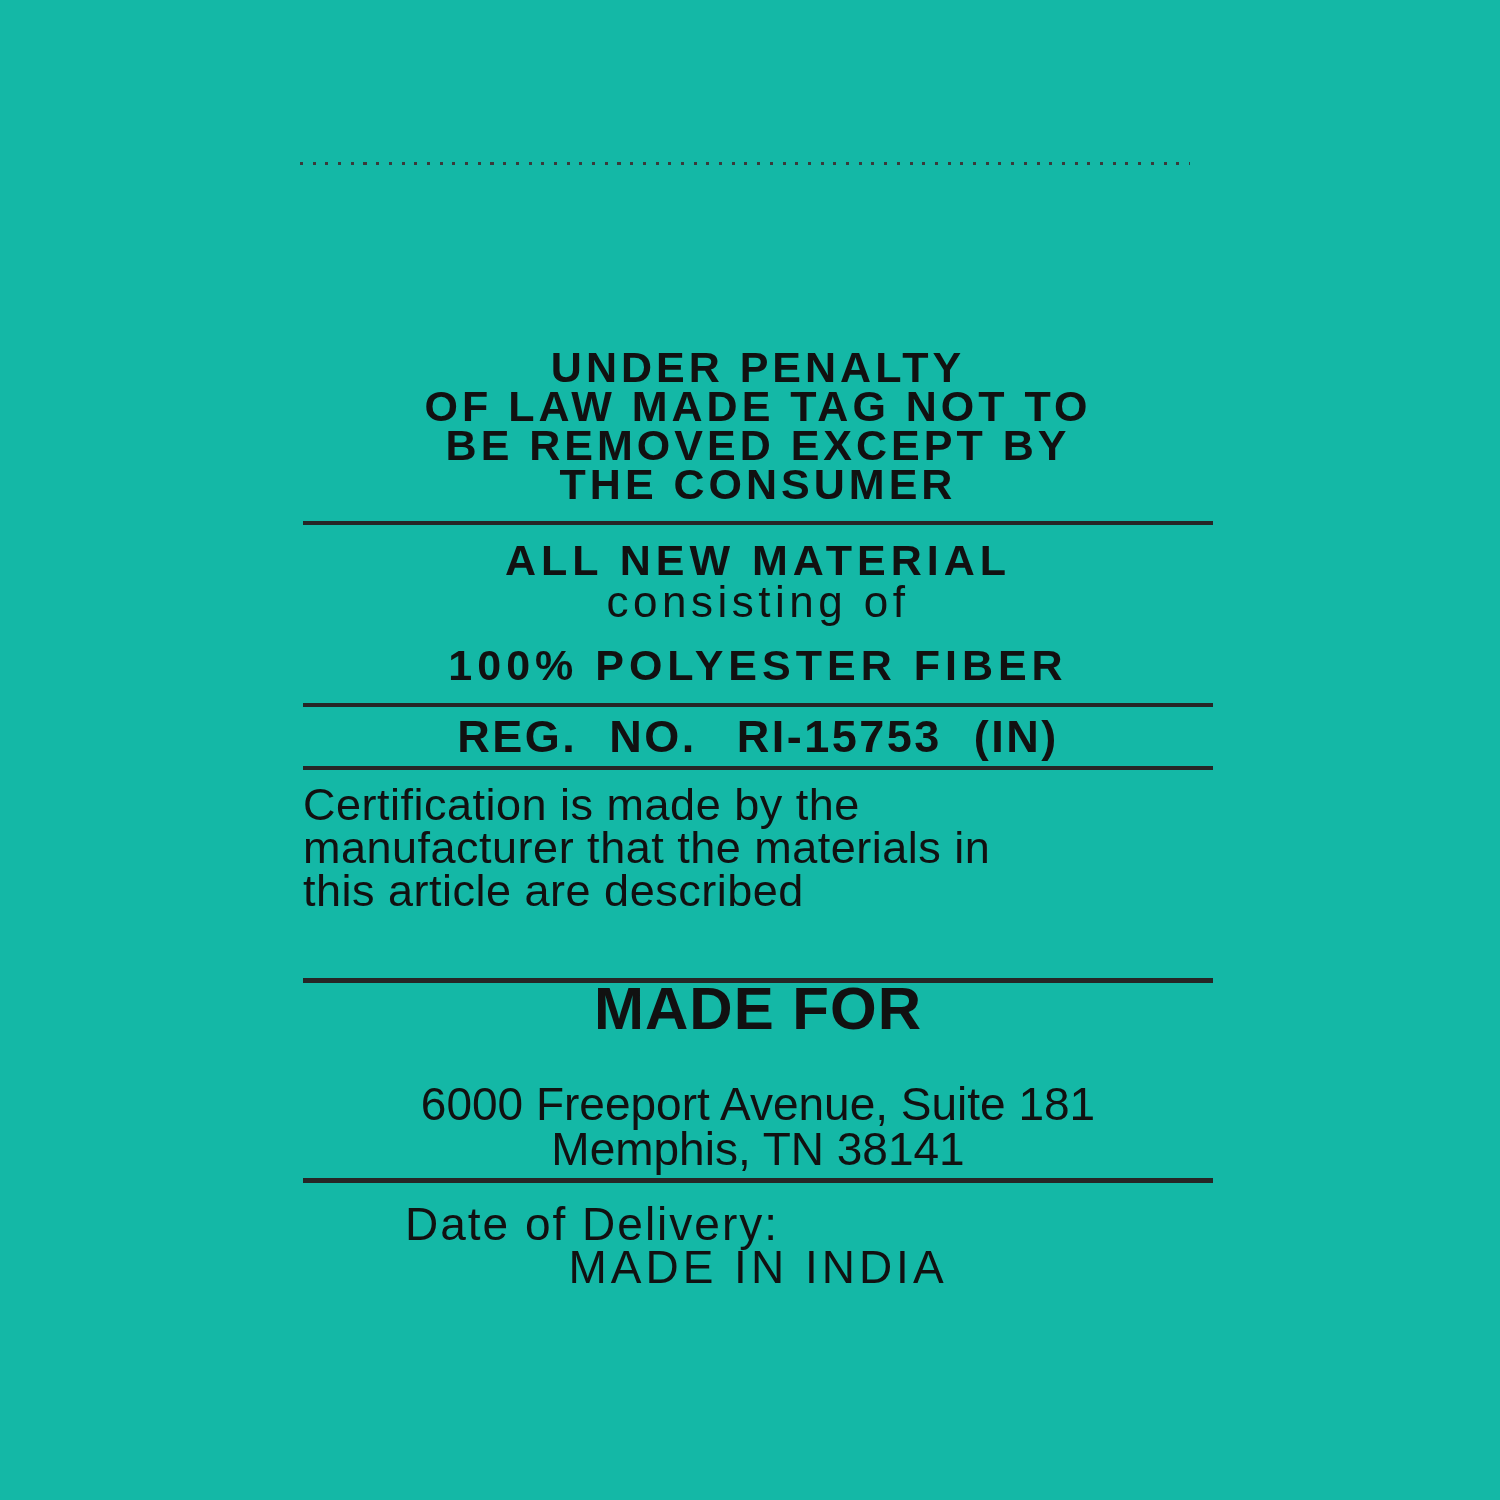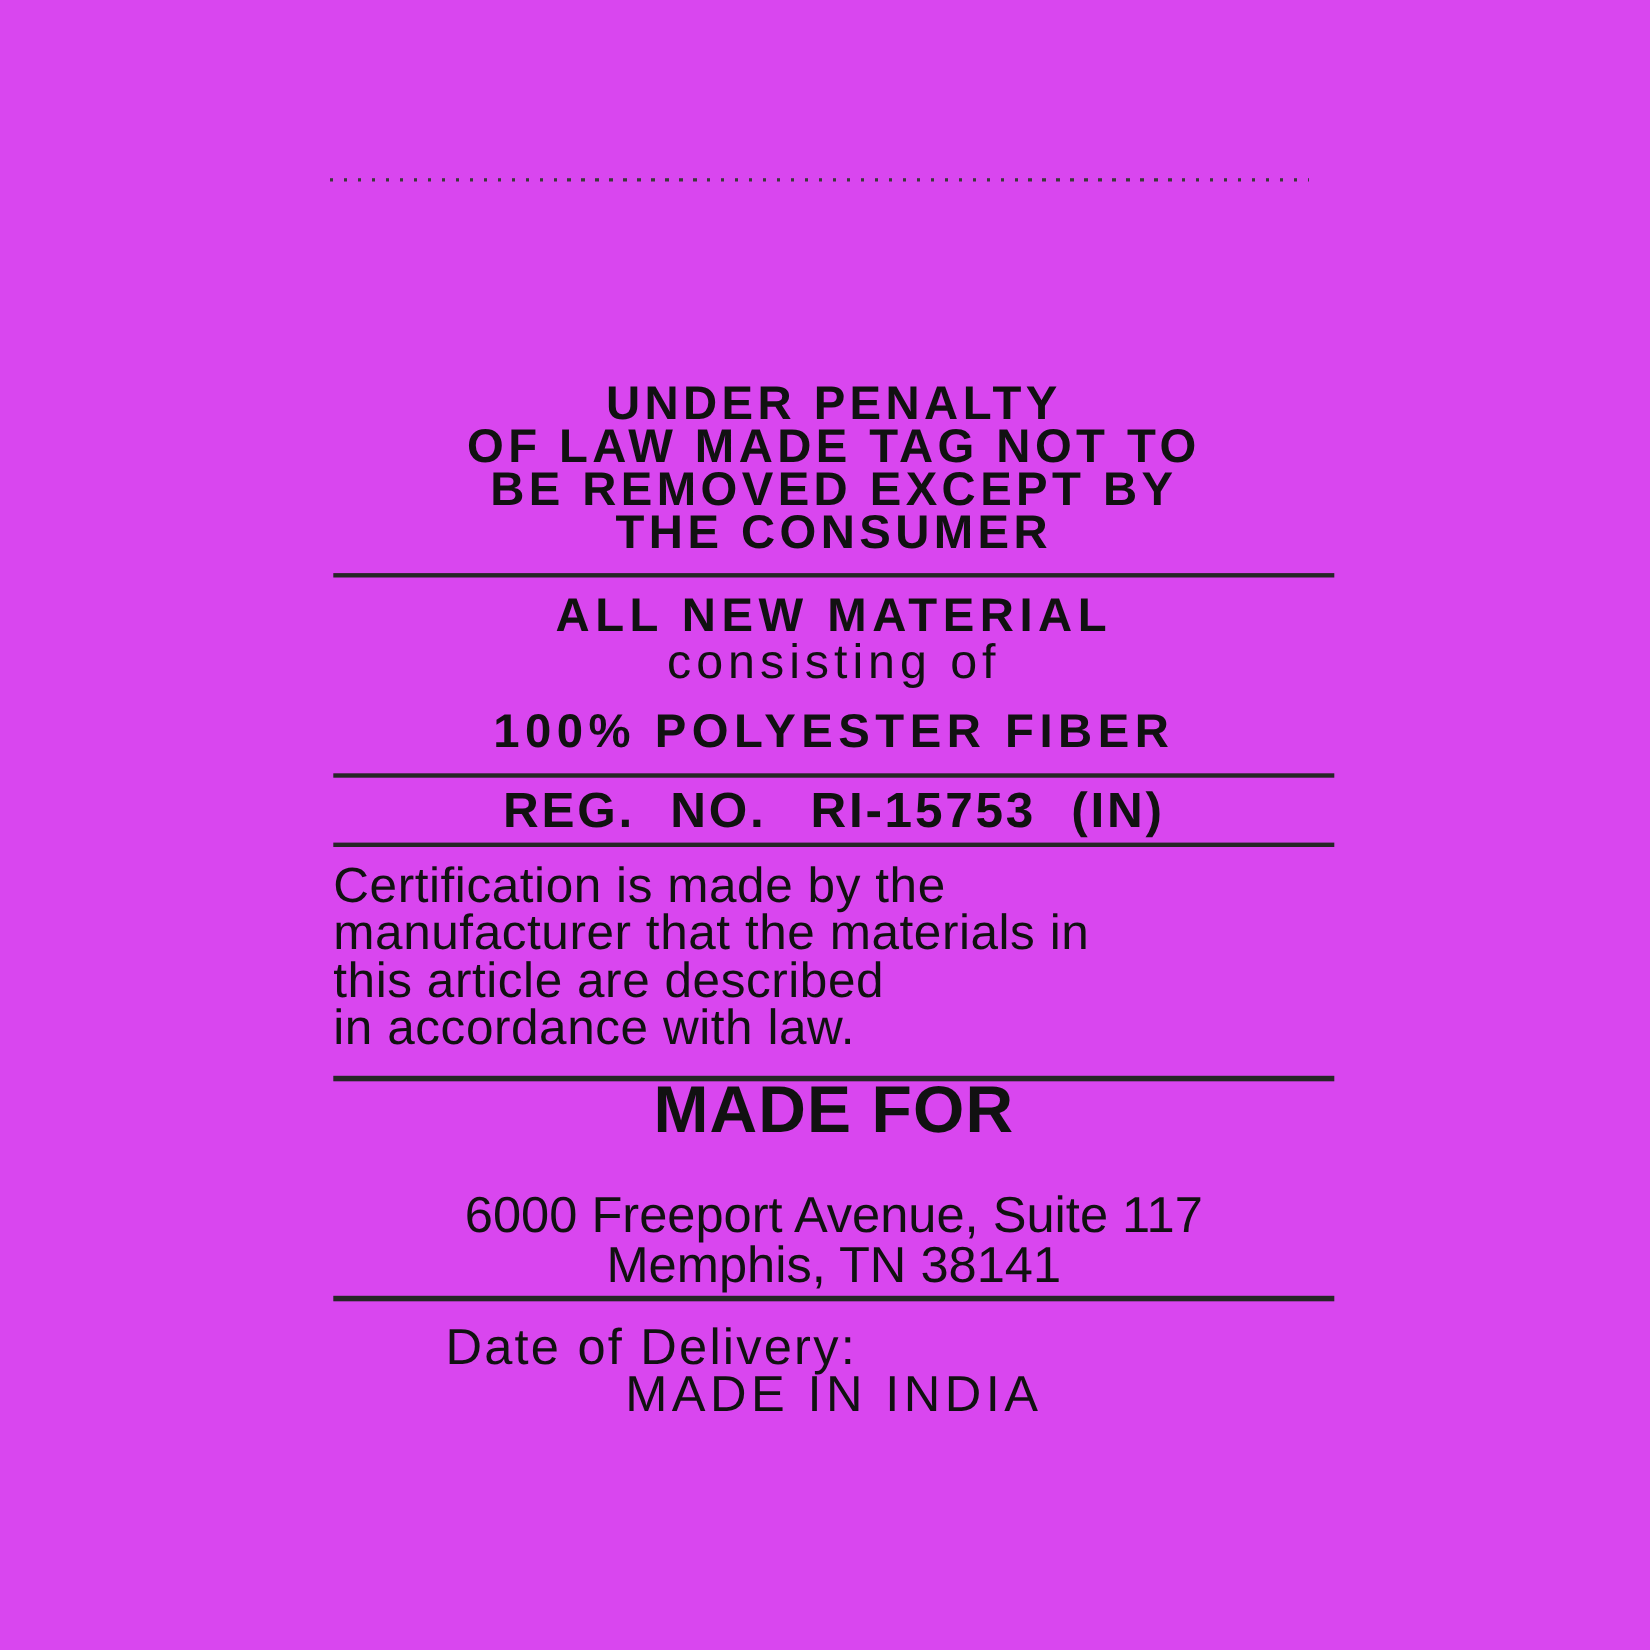--- a/index.html
+++ b/index.html
@@ -4,21 +4,21 @@
 <style>
   html, body {
     margin: 0;
     padding: 0;
     background: #ffffff;
   }
   .canvas {
     position: relative;
     width: 1500px;
     height: 1500px;
-    background: #d946ef;
+    background: #14b8a6;
     font-family: "Liberation Sans", sans-serif;
     color: #111111;
     overflow: hidden;
   }
   .abs { position: absolute; }
 
   
   .dotted-line {
     left: 300px; top: 162px;
     width: 890px; height: 3px;
@@ -121,29 +121,28 @@
     </div>
   </div>
 
   <div class="abs divider" style="top:766px"></div>
 
   <div class="abs content">
     <div class="abs cert">
       <div>Certification is made by the</div>
       <div>manufacturer that the materials in</div>
       <div>this article are described</div>
-      <div>in accordance with law.</div>
     </div>
   </div>
 
   <div class="abs divider thick" style="top:978px"></div>
 
   <div class="abs content">
     <div class="abs line center made-for-head">MADE FOR</div>
-    <div class="abs line center addr" style="top:1081px">6000 Freeport Avenue, Suite 117</div>
+    <div class="abs line center addr" style="top:1081px">6000 Freeport Avenue, Suite 181</div>
     <div class="abs line center addr" style="top:1126px">Memphis, TN 38141</div>
   </div>
 
   <div class="abs divider thick" style="top:1178px"></div>
 
   <div class="abs content">
     <div class="abs date-line">Date of Delivery:</div>
     <div class="abs line center origin-line">MADE IN INDIA</div>
   </div>
 

